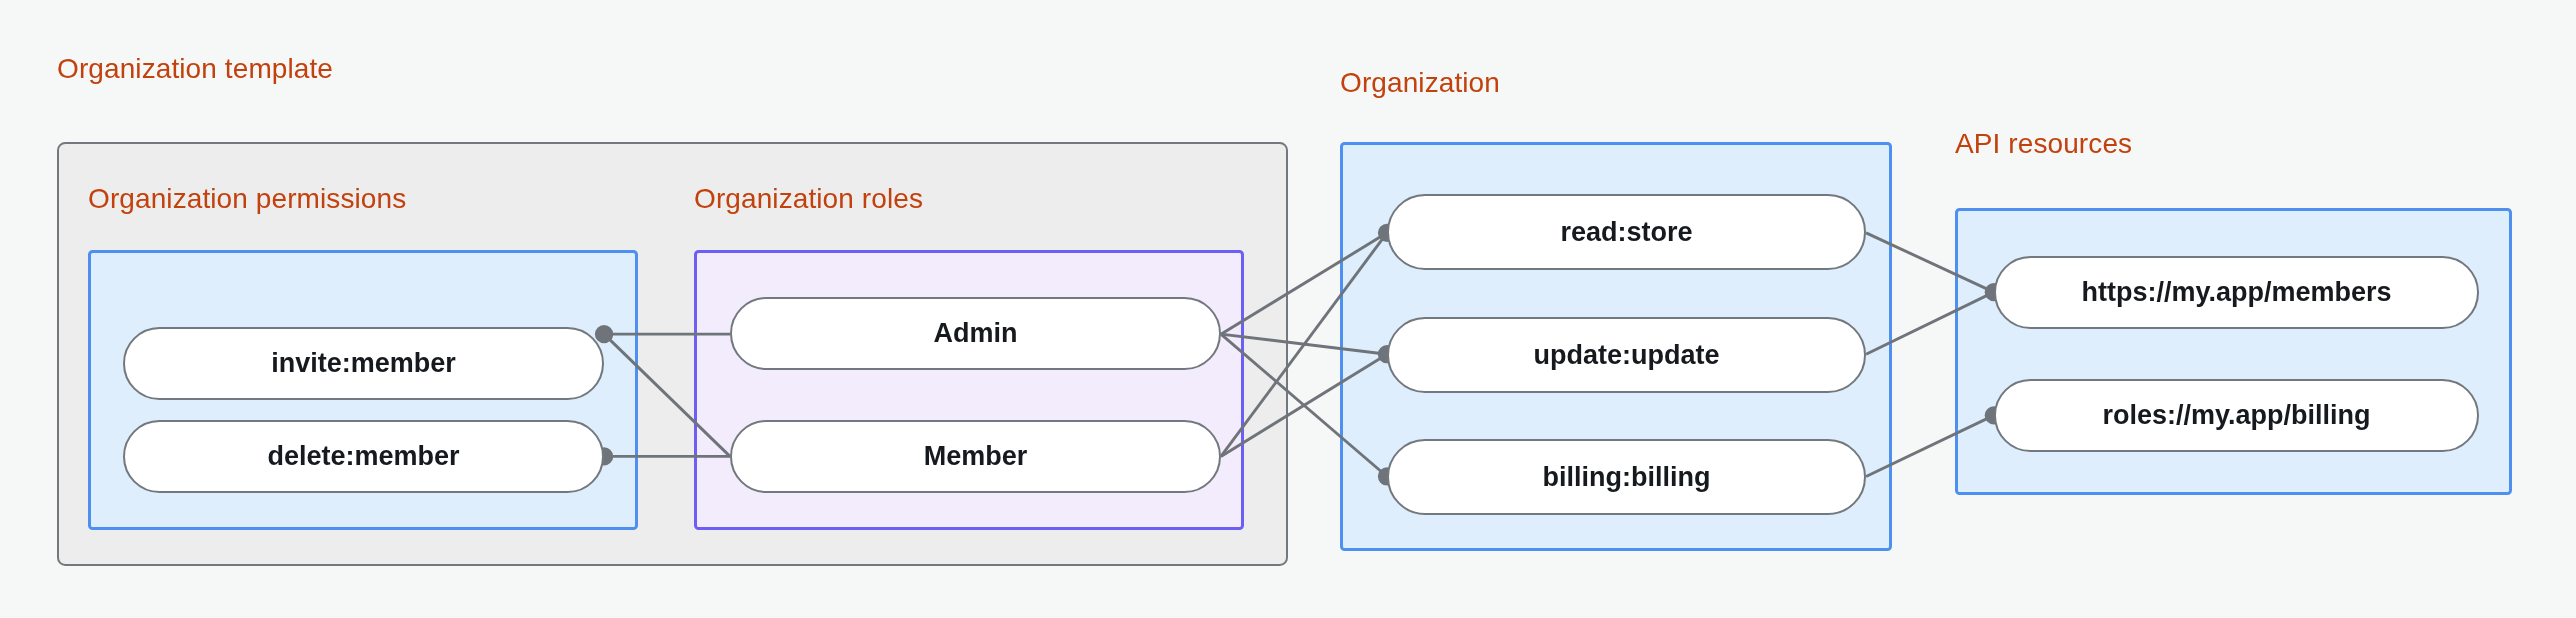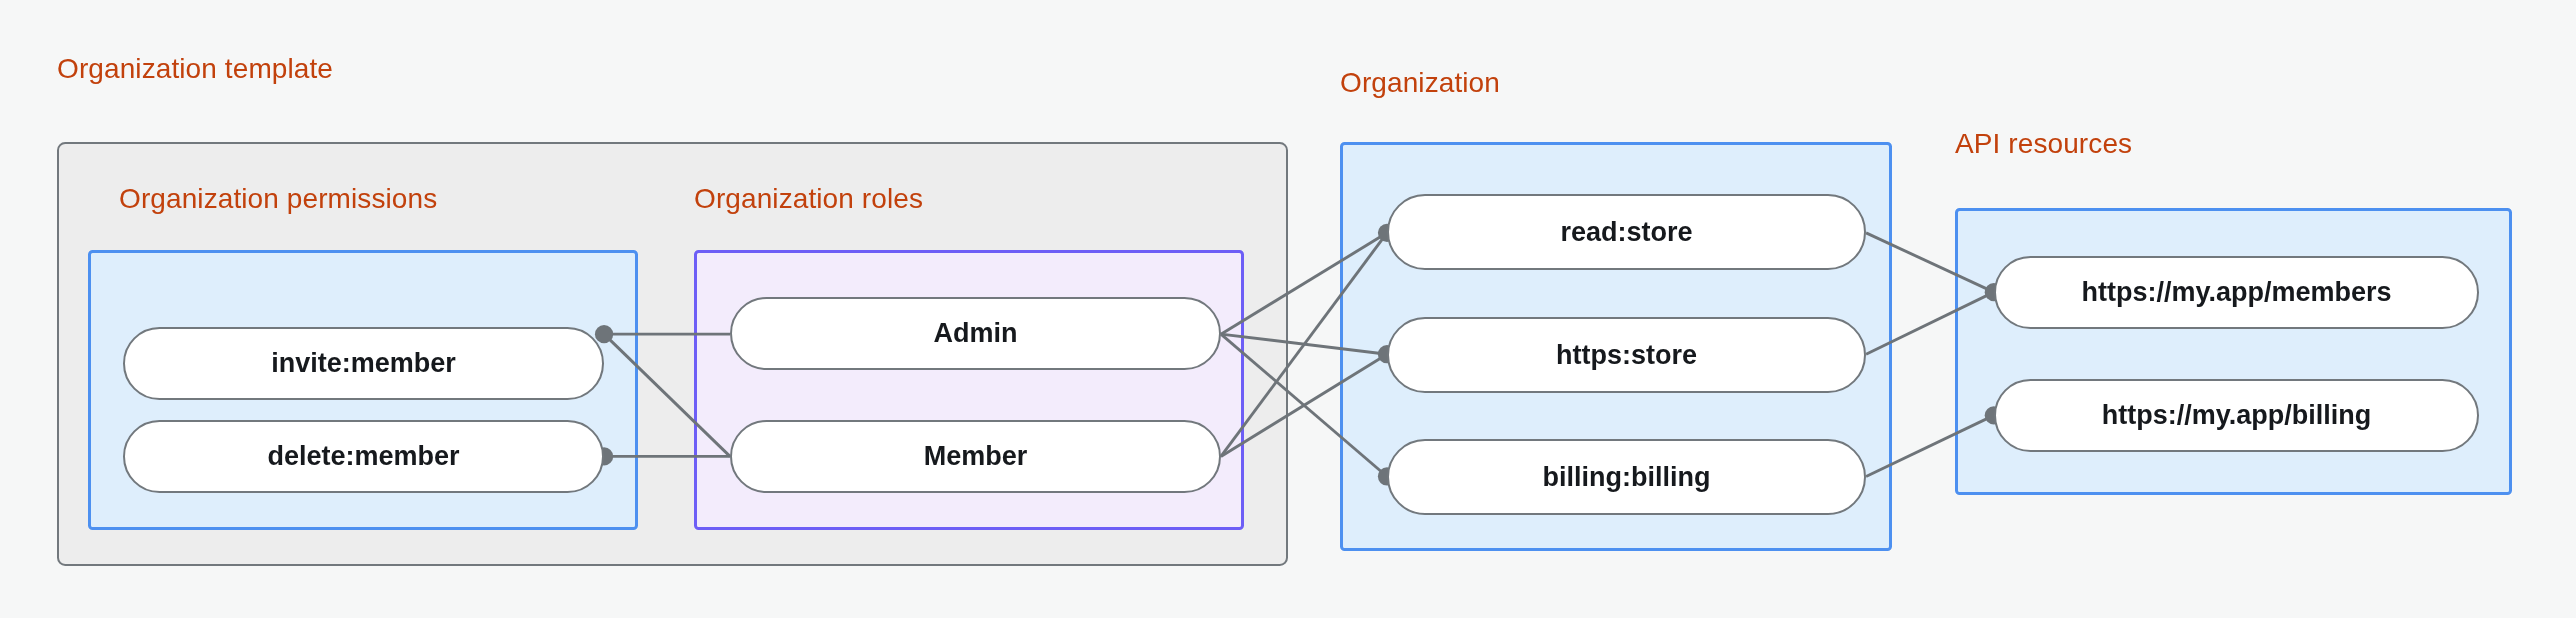--- a/index.html
+++ b/index.html
@@ -118,21 +118,21 @@
     <circle class="edge-dot" cx="1520" cy="522" r="10"></circle>
 
     <circle class="edge-dot" cx="2185" cy="320" r="10"></circle>
     <circle class="edge-dot" cx="2185" cy="455" r="10"></circle>
   </svg>
 
   <div class="group-title" style="left:57px; top:53px;">Organization template</div>
 
   <div class="group outer-gray" style="left:57px; top:142px; width:1231px; height:424px;"></div>
 
-  <div class="group-title" style="left:88px; top:183px;margin-left:31px;">Organization permissions</div>
+  <div class="group-title" style="left:88px; top:183px;">Organization permissions</div>
 
   <div class="group box-blue" style="left:88px; top:250px; width:550px; height:280px;"></div>
 
   <div class="pill" style="left:123px; top:297px; width:481px; height:73px;margin-top:30px;">invite:member</div>
 
   <div class="pill" style="left:123px; top:420px; width:481px; height:73px;">delete:member</div>
 
   <div class="group-title" style="left:694px; top:183px;">Organization roles</div>
 
   <div class="group box-purple" style="left:694px; top:250px; width:550px; height:280px;"></div>
@@ -140,26 +140,26 @@
   <div class="pill" style="left:730px; top:297px; width:491px; height:73px;">Admin</div>
 
   <div class="pill" style="left:730px; top:420px; width:491px; height:73px;">Member</div>
 
   <div class="group-title" style="left:1340px; top:67px;">Organization</div>
 
   <div class="group box-blue" style="left:1340px; top:142px; width:552px; height:409px;"></div>
 
   <div class="pill" style="left:1387px; top:194px; width:479px; height:76px;">read:store</div>
 
-  <div class="pill" style="left:1387px; top:317px; width:479px; height:76px;">https:store</div>
+  <div class="pill" style="left:1387px; top:317px; width:479px; height:76px;">update:update</div>
 
   <div class="pill" style="left:1387px; top:439px; width:479px; height:76px;">billing:billing</div>
 
   <div class="group-title" style="left:1955px; top:128px;">API resources</div>
 
   <div class="group box-blue" style="left:1955px; top:208px; width:557px; height:287px;"></div>
 
   <div class="pill" style="left:1994px; top:256px; width:485px; height:73px;">https://my.app/members</div>
 
-  <div class="pill" style="left:1994px; top:379px; width:485px; height:73px;">https://my.app/billing</div>
+  <div class="pill" style="left:1994px; top:379px; width:485px; height:73px;">roles://my.app/billing</div>
 
 </div>
 
 
 </body></html>

